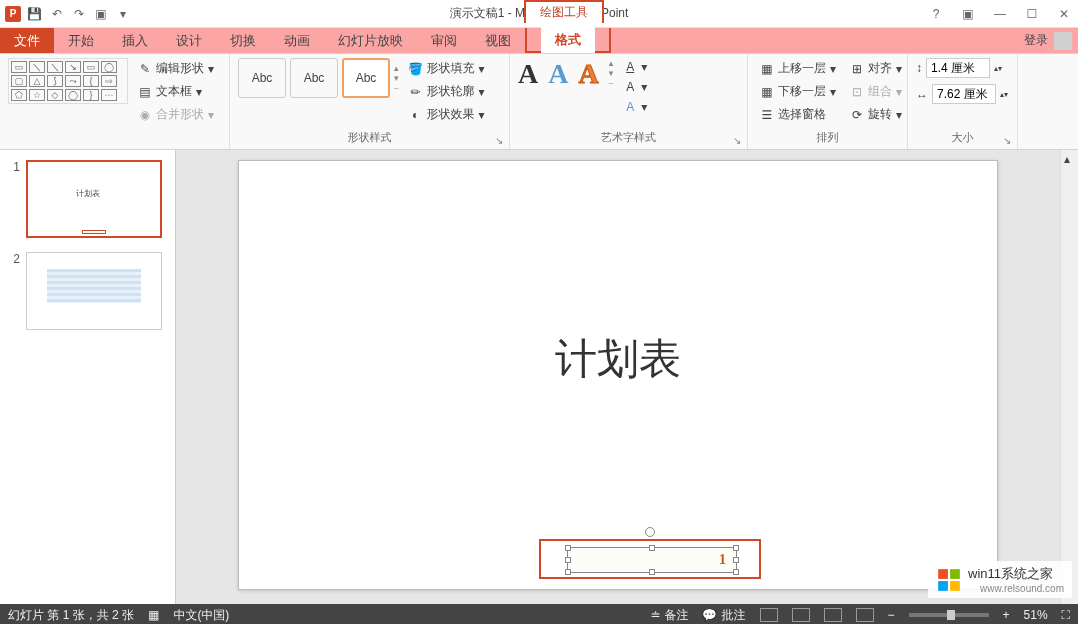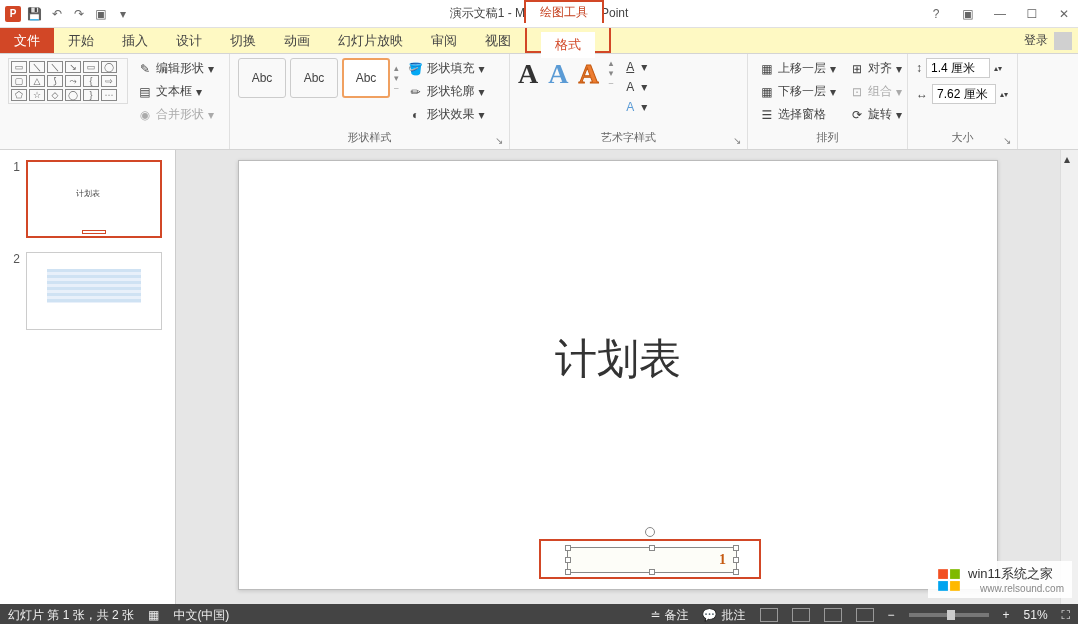--- a/index.html
+++ b/index.html
@@ -9,24 +9,24 @@
 .titlebar { height: 28px; background: #fff; display: flex; align-items: center; position: relative; border-bottom: 1px solid #e0e0e0; }
 .titlebar .left { display: flex; align-items: center; gap: 4px; padding-left: 4px; }
 .qat-icon { width: 18px; height: 18px; display: flex; align-items: center; justify-content: center; color: #666; }
 .app-icon { width: 16px; height: 16px; background: #d24726; color: #fff; font-size: 10px; font-weight: bold; display: flex; align-items: center; justify-content: center; border-radius: 2px; }
 .titlebar .center { position: absolute; left: 50%; transform: translateX(-50%); display: flex; gap: 8px; }
 .contextual-label { position: absolute; left: 524px; top: 0; padding: 2px 14px; background: #fff; border: 2px solid #d24726; border-bottom: none; color: #c43e1c; font-size: 12px; text-align: center; }
 .titlebar .right { position: absolute; right: 4px; display: flex; align-items: center; gap: 12px; }
 .win-btn { width: 20px; height: 20px; display: flex; align-items: center; justify-content: center; color: #666; }
 
 
-.tabs-row { height: 26px; display: flex; align-items: stretch; background: #fef9c3; border-bottom: 1px solid #d4d4d4; position: relative; }
+.tabs-row { height: 26px; display: flex; align-items: stretch; background: #fca5a5; border-bottom: 1px solid #d4d4d4; position: relative; }
 .tab { padding: 4px 14px; display: flex; align-items: center; font-size: 13px; color: #444; cursor: pointer; }
 .tab.file { background: #d24726; color: #fff; }
-.tab.format-group { border: 2px solid #d24726; border-top: none; display: flex; align-items: flex-start; }
+.tab.format-group { border: 2px solid #d24726; border-top: none; display: flex; align-items: center; font-weight: bold; }
 .tab.format-active { color: #d24726; background: #fff; }
 .login-area { position: absolute; right: 6px; display: flex; align-items: center; gap: 6px; height: 100%; }
 .avatar { width: 18px; height: 18px; background: #d0d0d0; }
 
 
 .ribbon { height: 96px; background: #f9f9f9; border-bottom: 1px solid #d4d4d4; display: flex; }
 .ribbon-group { border-right: 1px solid #e0e0e0; padding: 4px 8px 2px 8px; display: flex; flex-direction: column; justify-content: space-between; position: relative; }
 .group-label { text-align: center; font-size: 11px; color: #666; padding-bottom: 2px; }
 .group-body { flex: 1; display: flex; align-items: flex-start; gap: 6px; }
 .shapes-gallery { width: 120px; display: flex; flex-wrap: wrap; gap: 2px; border: 1px solid #ddd; padding: 2px; }

